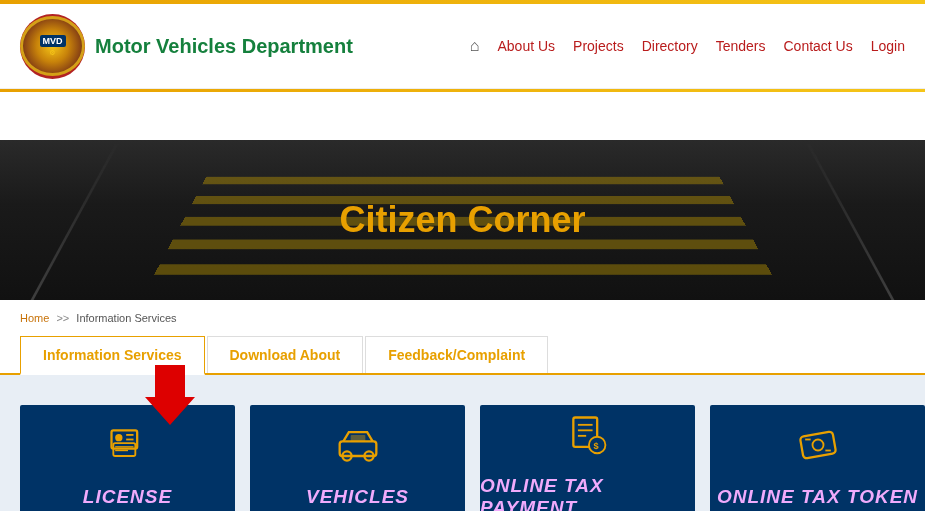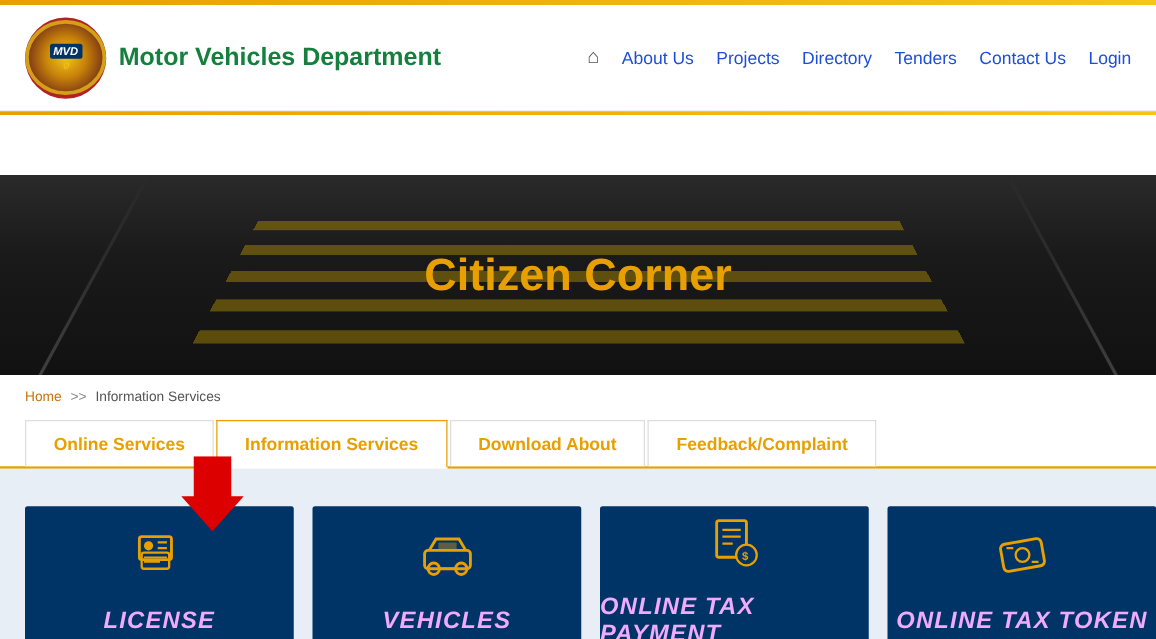--- a/index.html
+++ b/index.html
@@ -35,21 +35,20 @@
       width: 84px;
       height: 60px;
       border-radius: 50%;
       background: radial-gradient(circle, #f5c518 0%, #c8830a 40%, #8b4513 70%, #2c1a0e 100%);
       display: flex;
       flex-direction: column;
       align-items: center;
       justify-content: center;
       position: relative;
       border: 3px solid #d4a017;
-      font-style: italic;
     }
     .logo-mvd {
       font-size: 9px;
       font-weight: bold;
       color: #fff;
       background: #003366;
       padding: 1px 3px;
       border-radius: 2px;
     }
     .logo-text-area { display: flex; flex-direction: column; }
@@ -66,21 +65,21 @@
     .nav-area {
       display: flex;
       align-items: center;
       gap: 18px;
       margin-left: auto;
       font-size: 14px;
       color: #333;
     }
     .nav-item {
       cursor: pointer;
-      color: #1d4ed8;
+      color: #b91c1c;
       text-decoration: none;
       padding: 5px 0;
       text-align: center;
     }
     .nav-home-icon {
       font-size: 16px;
       color: #555;
       cursor: pointer;
     }
 
@@ -297,21 +296,20 @@
 </div>
 
 <div class="breadcrumb">
   <a href="#">Home</a>
   <span class="sep">&gt;&gt;</span>
   <span class="current">Information Services</span>
 </div>
 
 <div class="tabs-container">
   <div class="tabs">
-    <div class="tab">Online Services</div>
     <div class="tab active">Information Services</div>
     <div class="tab">Download About</div>
     <div class="tab">Feedback/Complaint</div>
   </div>
 </div>
 
 <div class="content-area">
 
   <div class="arrow-indicator">
     <svg width="50" height="60" viewBox="0 0 50 60">

